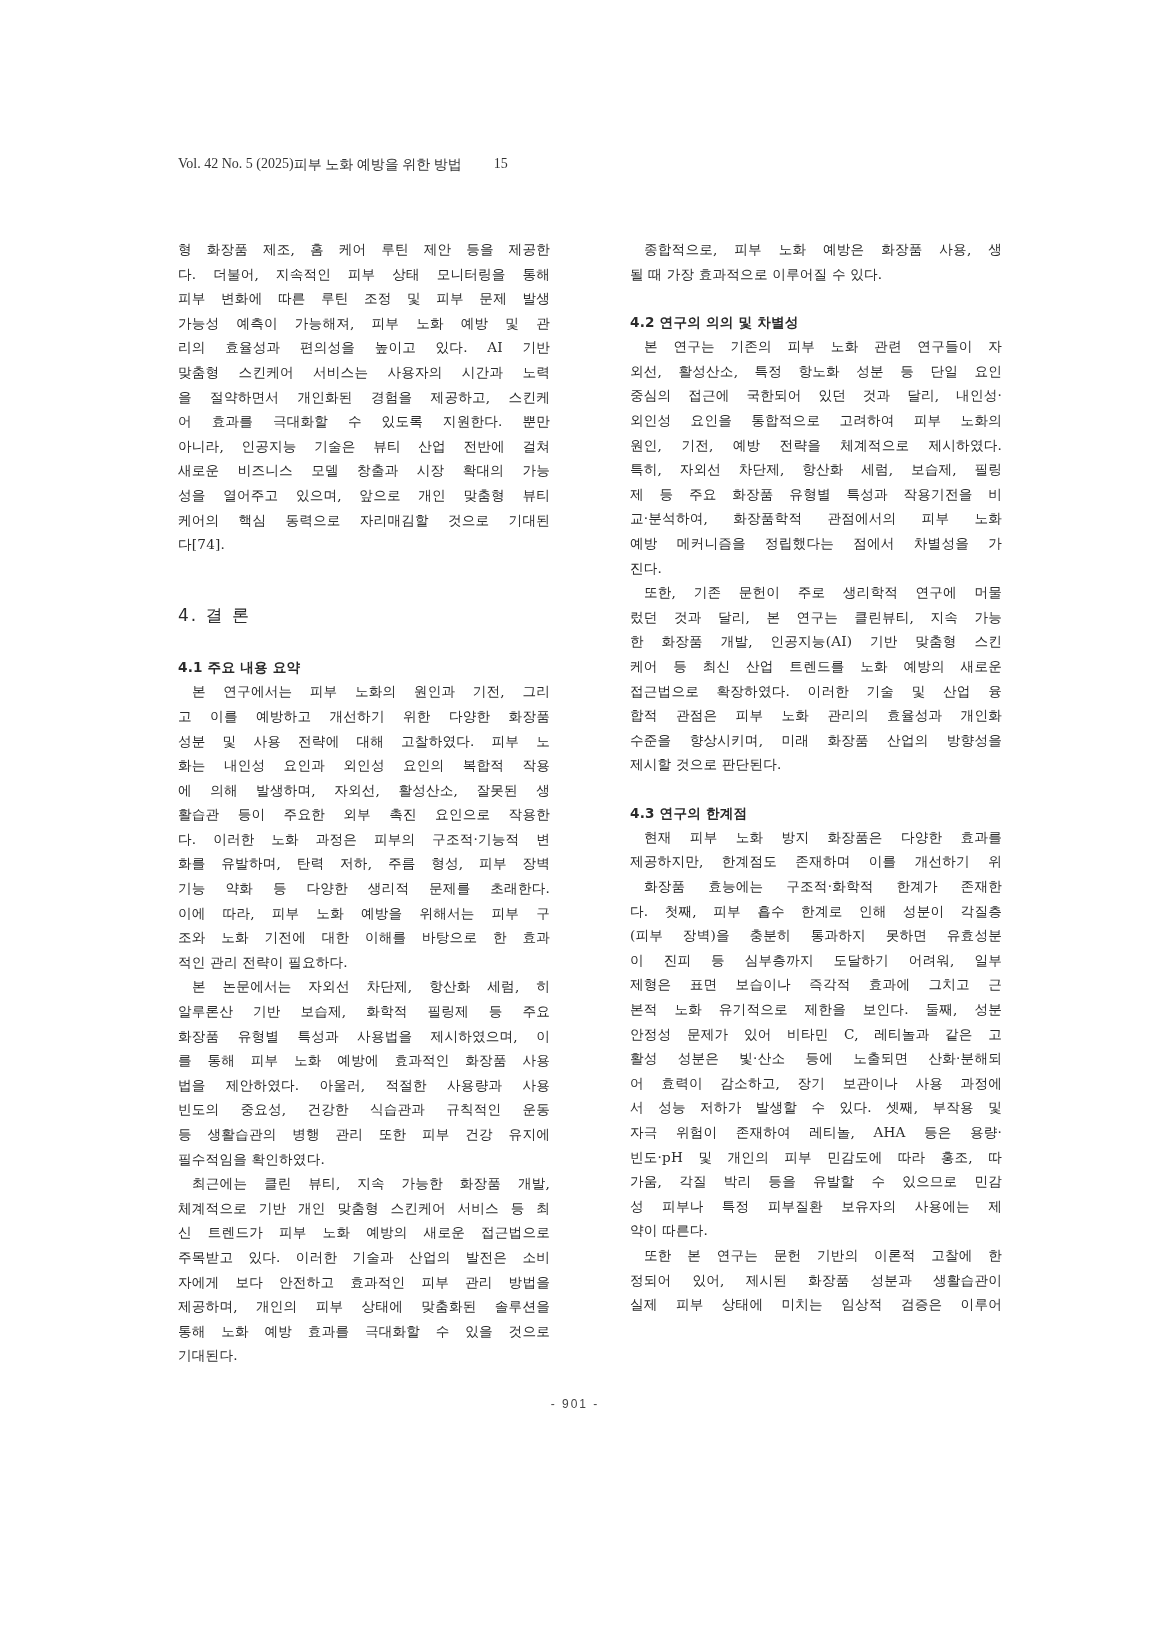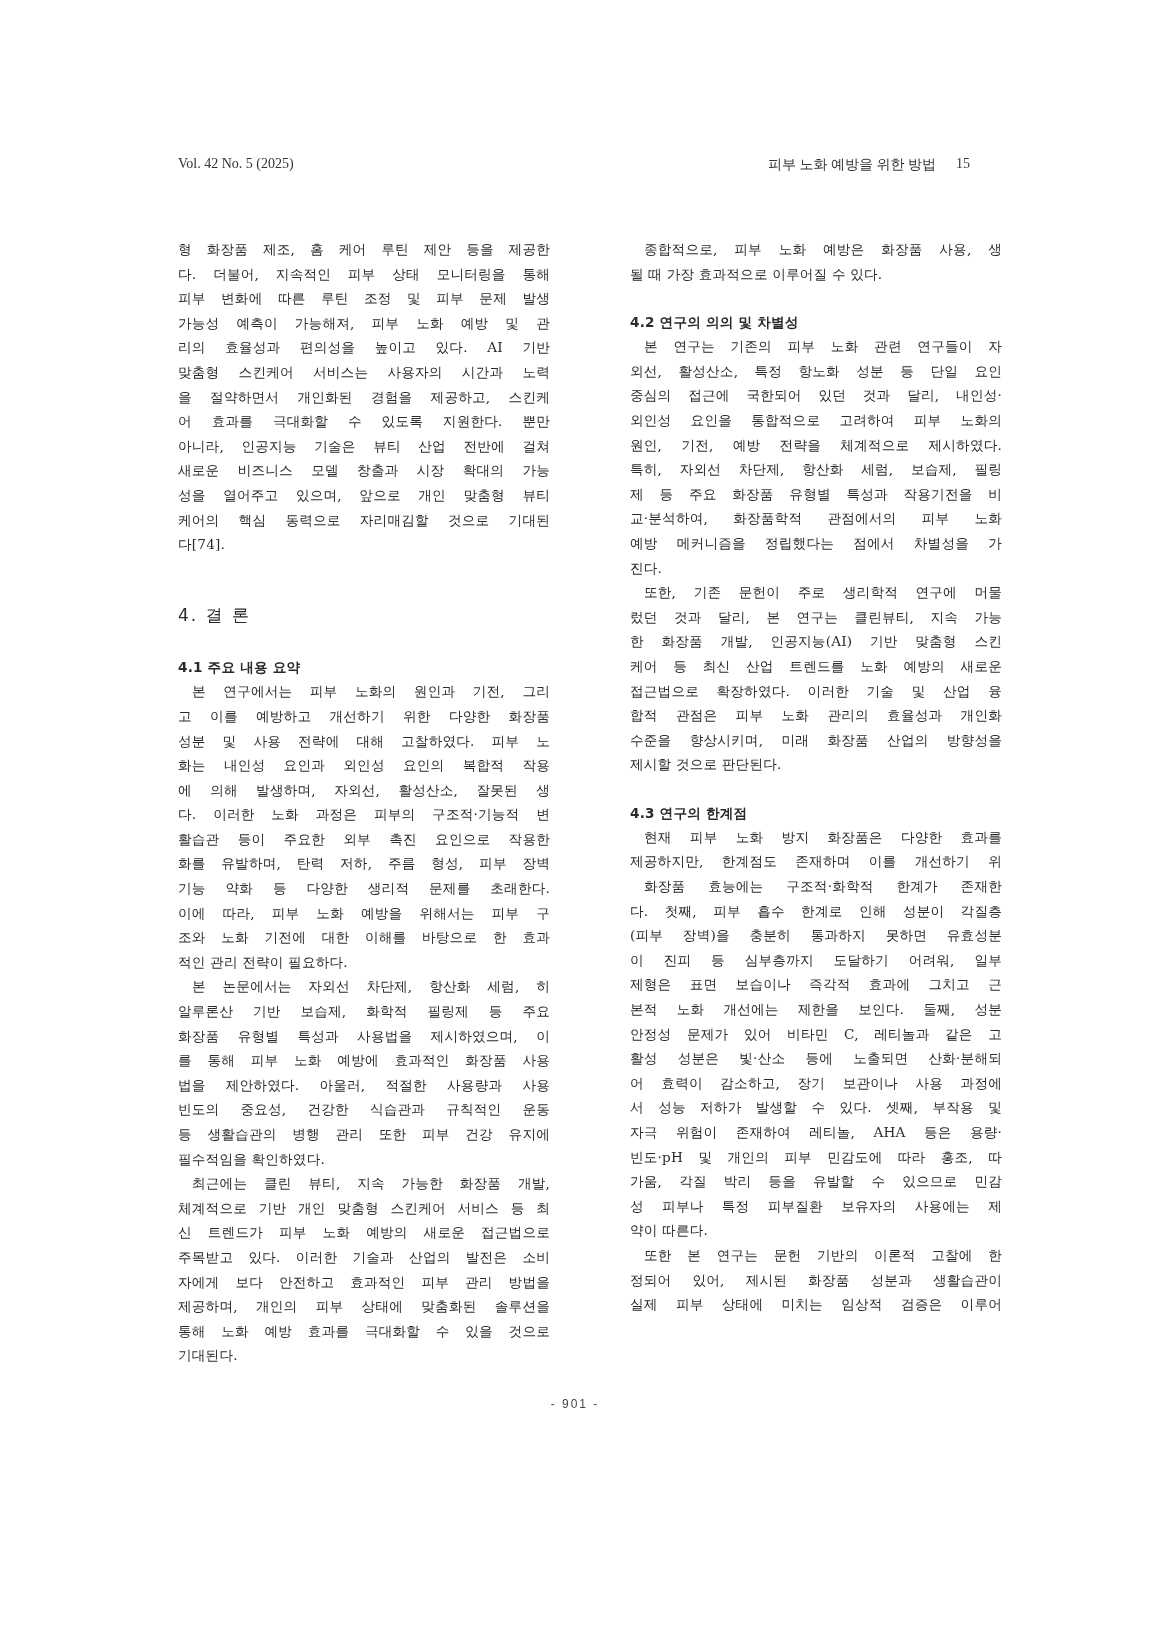--- a/index.html
+++ b/index.html
@@ -3,24 +3,24 @@
   <meta charset="utf-8">
   <style>
     html, body { margin: 0; padding: 0; background: #ffffff; }
     body {
       width: 1150px; height: 1626px; position: relative; overflow: hidden;
       font-family: "DejaVu Serif", "Liberation Serif", serif;
       color: #2a2a2a;
     }
     .running-header {
       position: absolute; top: 156px; left: 178px; width: 792px;
-      display: flex; justify-content: space-between;
+      display: flex; 
       font-family: "Liberation Serif", serif; font-size: 14px; color: #333;
     }
-    .running-header .right { display: flex; gap: 20px; }
+    .running-header .right { display: flex; gap: 32px; }
     .column {
       position: absolute; top: 237px; width: 372px;
       font-size: 13.6px; line-height: 24.6px; text-align: justify;
       letter-spacing: 0.2px;
     }
     .col-left { left: 178px; }
     .col-right { left: 598px; margin-left: 32px; }
     .line { display: block; white-space: nowrap; overflow: hidden; text-align: justify; text-align-last: justify; height: 24.6px; }
     .line.last { text-align-last: left; }
     .indent { padding-left: 14px; }
@@ -66,22 +66,22 @@
       <span class="line last">다[74].</span>
     </div>
   <div class="section-title">4. 결 론</div>
   <span class="subsection">4.1 주요 내용 요약</span>
   <div>
       <span class="line indent">본 연구에서는 피부 노화의 원인과 기전, 그리</span>
       <span class="line">고 이를 예방하고 개선하기 위한 다양한 화장품</span>
       <span class="line">성분 및 사용 전략에 대해 고찰하였다. 피부 노</span>
       <span class="line">화는 내인성 요인과 외인성 요인의 복합적 작용</span>
       <span class="line">에 의해 발생하며, 자외선, 활성산소, 잘못된 생</span>
+      <span class="line">활습관 등이 주요한 외부 촉진 요인으로 작용한</span>
       <span class="line">다. 이러한 노화 과정은 피부의 구조적·기능적 변</span>
-      <span class="line">활습관 등이 주요한 외부 촉진 요인으로 작용한</span>
       <span class="line">화를 유발하며, 탄력 저하, 주름 형성, 피부 장벽</span>
       <span class="line">기능 약화 등 다양한 생리적 문제를 초래한다.</span>
       <span class="line">이에 따라, 피부 노화 예방을 위해서는 피부 구</span>
       <span class="line">조와 노화 기전에 대한 이해를 바탕으로 한 효과</span>
       <span class="line last">적인 관리 전략이 필요하다.</span>
     </div>
   <div>
       <span class="line indent">본 논문에서는 자외선 차단제, 항산화 세럼, 히</span>
       <span class="line">알루론산 기반 보습제, 화학적 필링제 등 주요</span>
       <span class="line">화장품 유형별 특성과 사용법을 제시하였으며, 이</span>
@@ -137,21 +137,21 @@
   <div>
       <span class="line indent">현재 피부 노화 방지 화장품은 다양한 효과를</span>
       <span class="line">제공하지만, 한계점도 존재하며 이를 개선하기 위</span>
     </div>
   <div>
       <span class="line indent">화장품 효능에는 구조적·화학적 한계가 존재한</span>
       <span class="line">다. 첫째, 피부 흡수 한계로 인해 성분이 각질층</span>
       <span class="line">(피부 장벽)을 충분히 통과하지 못하면 유효성분</span>
       <span class="line">이 진피 등 심부층까지 도달하기 어려워, 일부</span>
       <span class="line">제형은 표면 보습이나 즉각적 효과에 그치고 근</span>
-      <span class="line">본적 노화 개선에는 제한을 보인다. 둘째, 성분</span>
+      <span class="line">본적 노화 유기적으로 제한을 보인다. 둘째, 성분</span>
       <span class="line">안정성 문제가 있어 비타민 C, 레티놀과 같은 고</span>
       <span class="line">활성 성분은 빛·산소 등에 노출되면 산화·분해되</span>
       <span class="line">어 효력이 감소하고, 장기 보관이나 사용 과정에</span>
       <span class="line">서 성능 저하가 발생할 수 있다. 셋째, 부작용 및</span>
       <span class="line">자극 위험이 존재하여 레티놀, AHA 등은 용량·</span>
       <span class="line">빈도·pH 및 개인의 피부 민감도에 따라 홍조, 따</span>
       <span class="line">가움, 각질 박리 등을 유발할 수 있으므로 민감</span>
       <span class="line">성 피부나 특정 피부질환 보유자의 사용에는 제</span>
       <span class="line last">약이 따른다.</span>
     </div>

